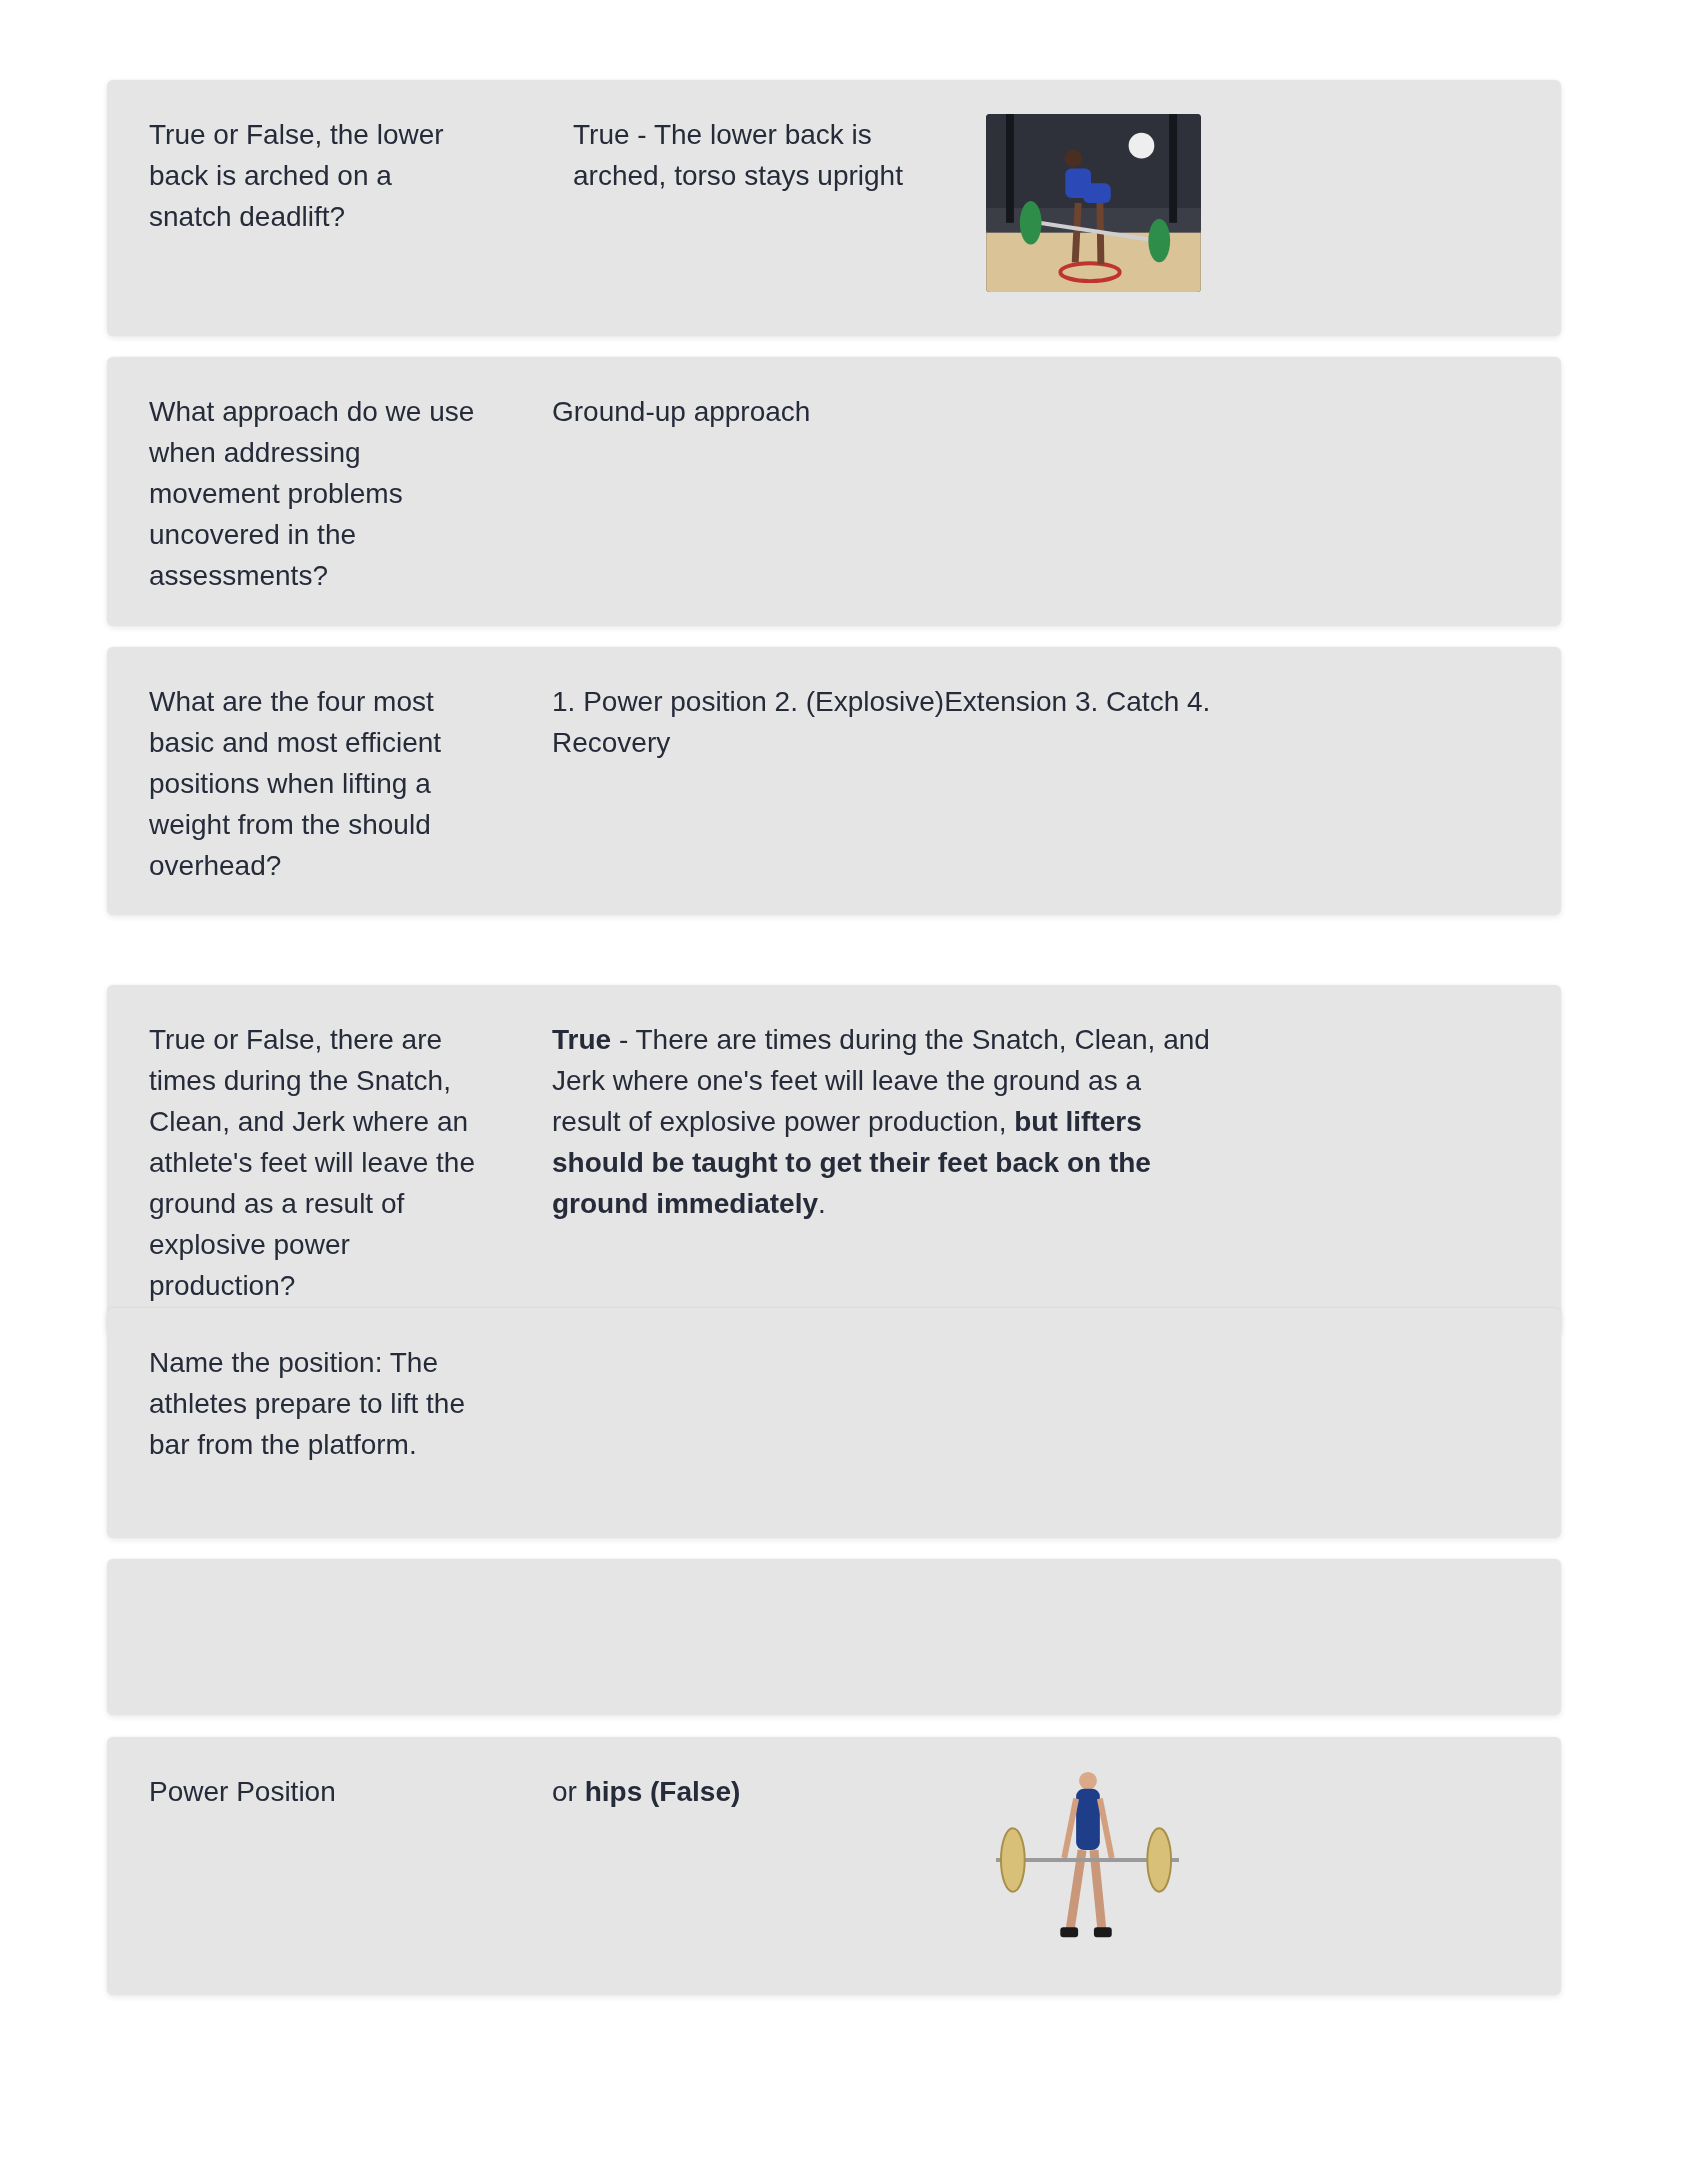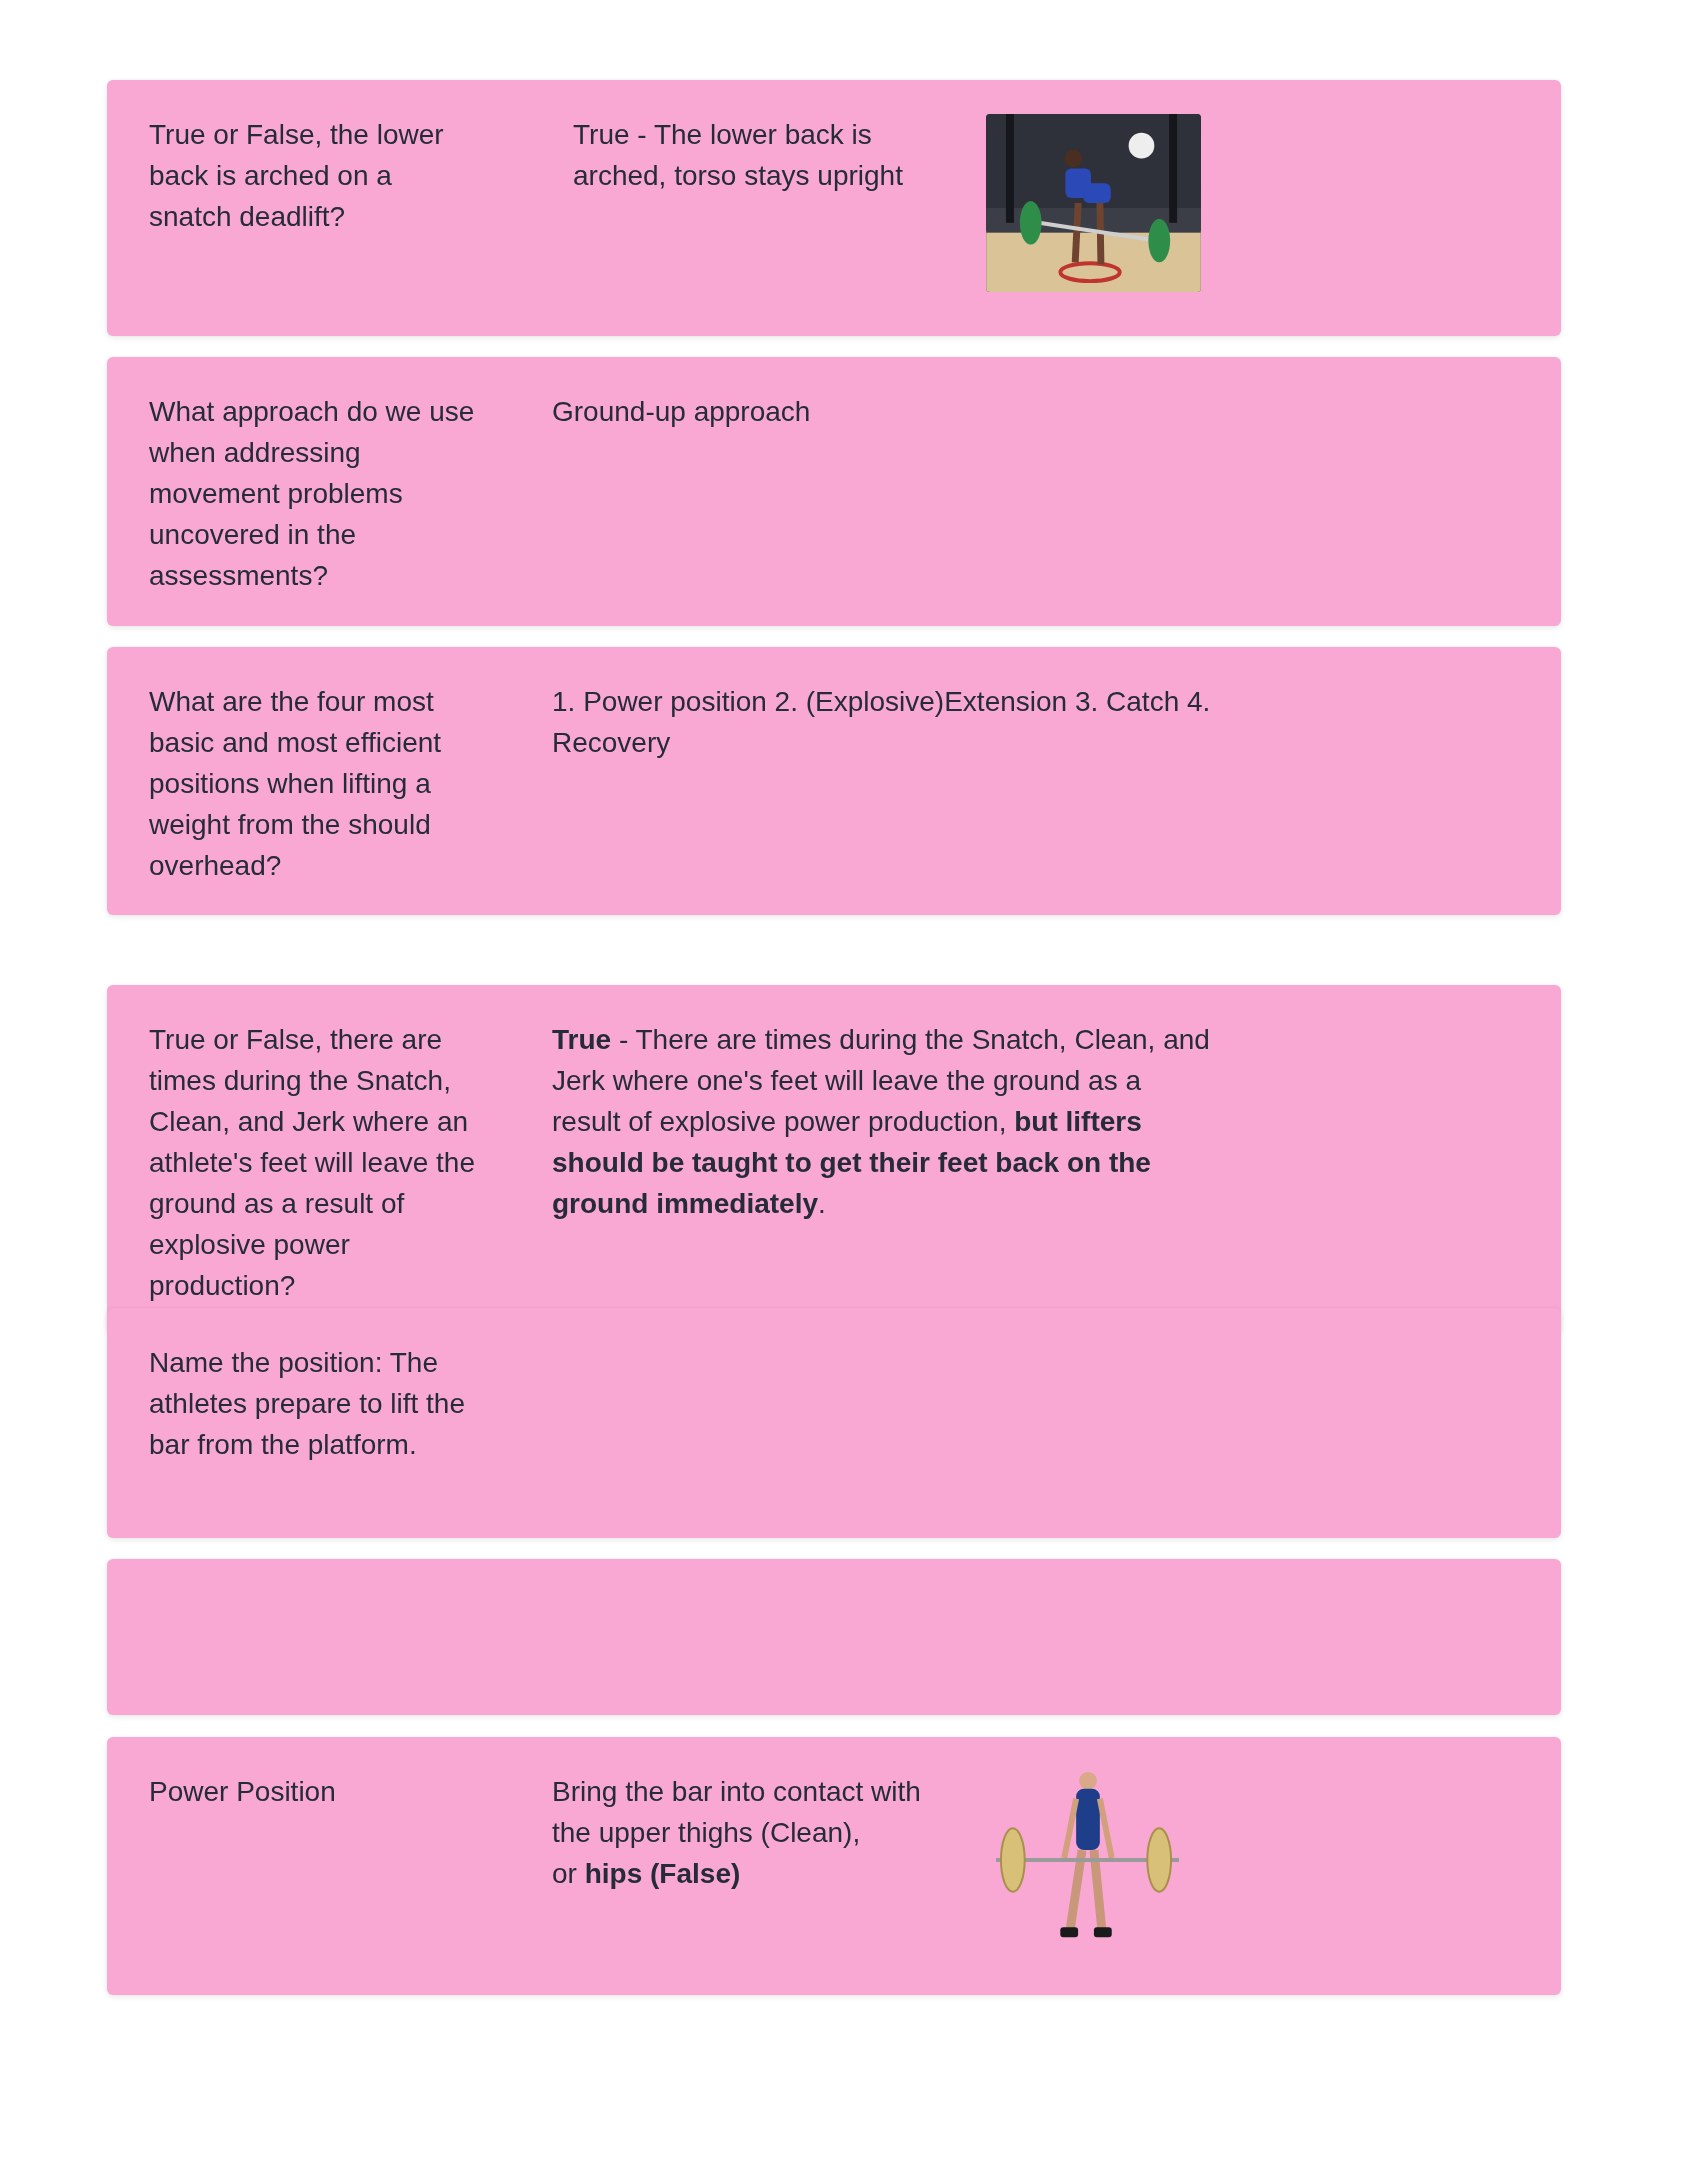--- a/index.html
+++ b/index.html
@@ -1,17 +1,17 @@
 <!DOCTYPE html>
 <html><head>
 <meta charset="utf-8">
 <style>
   html, body { margin:0; padding:0; background:#ffffff; }
   body { width:1683px; height:2178px; position:relative; font-family:"Liberation Sans", sans-serif; color:#262b3a; }
-  .card { position:absolute; left:107px; width:1454px; background:#f9a8d4; border-radius:6px;
+  .card { position:absolute; left:107px; width:1454px; background:#e5e5e5; border-radius:6px;
           box-shadow: 0 2px 6px rgba(0,0,0,0.09), 0 0 2px rgba(0,0,0,0.05); box-sizing:border-box; }
   .q { position:absolute; left:42px; top:34px; width:327px; font-size:28px; line-height:41px; }
   .a { position:absolute; left:445px; top:34px; width:653px; font-size:28px; line-height:41px; }
   .a.narrow { width:396px; }
   b { font-weight:bold; }
   .img1 { position:absolute; left:879px; top:34px; width:215px; height:178px; border-radius:4px; overflow:hidden;
           background:linear-gradient(180deg,#2b2e36 0%,#3a3d46 55%,#d8c39a 72%,#e3cfa4 100%); }
   .img2 { position:absolute; left:884px; top:34px; width:193px; height:178px; }
 </style>
 </head>
@@ -61,21 +61,20 @@
 </div>
 
 <div class="card" style="top:1559px;height:156px;">
   <div class="q"></div>
   <div class="a"></div>
 </div>
 
 <div class="card" style="top:1737px;height:258px;">
   <div class="q">Power Position</div>
   <div class="a" style="width:396px;">
-    <div>Bring the bar into contact with the upper thighs (Clean),</div>
     <div><span style="white-space:pre;">or </span><b>hips (False)</b></div>
   </div>
   <div class="img2">
     <svg width="193" height="178" viewBox="0 0 195 180">
       <circle cx="98" cy="10" r="9" fill="#d9a98a"></circle>
       <rect x="86" y="18" width="24" height="62" rx="8" fill="#1f3e8a"></rect>
       <line x1="86" y1="28" x2="74" y2="88" stroke="#d2a07f" stroke-width="6"></line>
       <line x1="110" y1="28" x2="122" y2="88" stroke="#d2a07f" stroke-width="6"></line>
       <line x1="92" y1="80" x2="80" y2="160" stroke="#c9977a" stroke-width="9"></line>
       <line x1="104" y1="80" x2="112" y2="160" stroke="#c9977a" stroke-width="9"></line>

